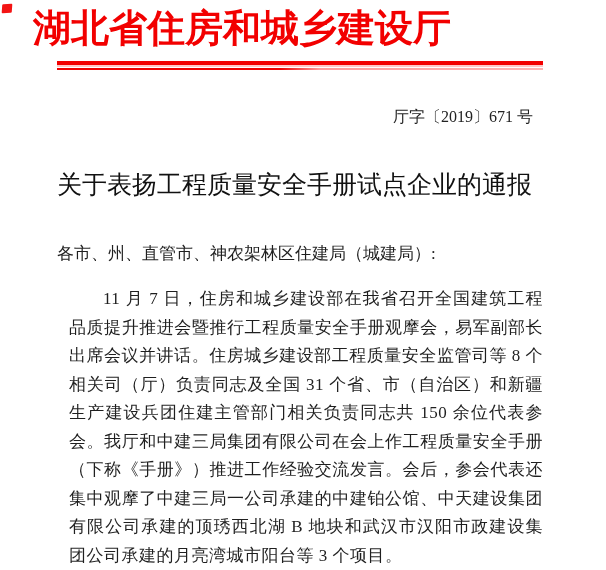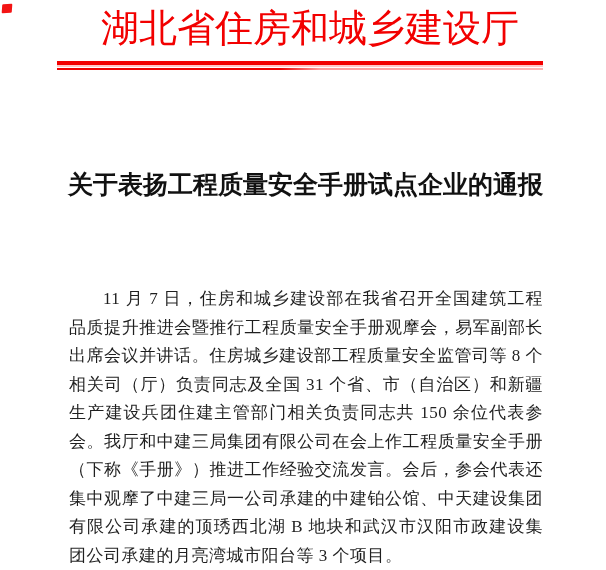--- a/index.html
+++ b/index.html
@@ -27,24 +27,24 @@
     transform: skewX(-8deg) rotate(-4deg);
     border-radius: 1px;
     opacity: 0.92;
   }
   .agency {
     position: absolute;
     top: 6px;
     left: 33px;
     width: 486px;
     margin: 0;
-    text-align: right;
+    text-align: left;
     font-size: 38px;
     line-height: 44px;
-    font-weight: normal;
+    font-weight: bold;
     letter-spacing: 0px;
     color: var(--accent, #f20000);
     white-space: nowrap;
   }
   .rule {
     position: absolute;
     top: 61px;
     left: 57px;
     width: 486px;
   }
@@ -67,24 +67,24 @@
     line-height: 20px;
     color: #222222;
     white-space: nowrap;
   }
   .doc-title {
     position: absolute;
     top: 168px;
     left: 57px;
     width: 486px;
     margin: 0;
-    text-align: right;
+    text-align: left;
     font-size: 25px;
     line-height: 34px;
-    font-weight: bold;
+    font-weight: normal;
     color: #111111;
     white-space: nowrap;
   }
   .salutation {
     position: absolute;
     top: 240px;
     left: 57px;
     width: 476px;
     margin: 0;
     font-size: 17px;
@@ -112,19 +112,21 @@
 
   <div class="corner-mark"></div>
 
   <h1 class="agency">湖北省住房和城乡建设厅</h1>
 
   <div class="rule">
     <div class="rule-thick"></div>
     <div class="rule-thin"></div>
   </div>
 
+  <p class="doc-no">厅字〔2019〕671 号</p>
 
   <h2 class="doc-title">关于表扬工程质量安全手册试点企业的通报</h2>
 
+  <p class="salutation">各市、州、直管市、神农架林区住建局（城建局）:</p>
 
   <p class="body-text">11 月 7 日，住房和城乡建设部在我省召开全国建筑工程品质提升推进会暨推行工程质量安全手册观摩会，易军副部长出席会议并讲话。住房城乡建设部工程质量安全监管司等 8 个相关司（厅）负责同志及全国 31 个省、市（自治区）和新疆生产建设兵团住建主管部门相关负责同志共 150 余位代表参会。我厅和中建三局集团有限公司在会上作工程质量安全手册（下称《手册》）推进工作经验交流发言。会后，参会代表还集中观摩了中建三局一公司承建的中建铂公馆、中天建设集团有限公司承建的顶琇西北湖 B 地块和武汉市汉阳市政建设集团公司承建的月亮湾城市阳台等 3 个项目。</p>
 
 </div>
 
 </body></html>

